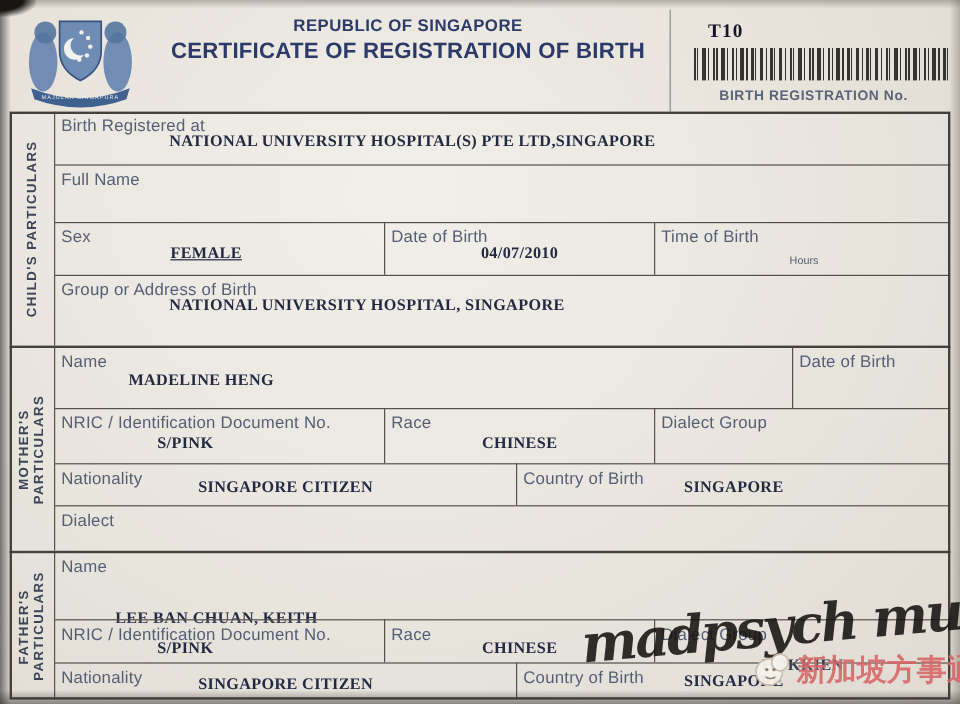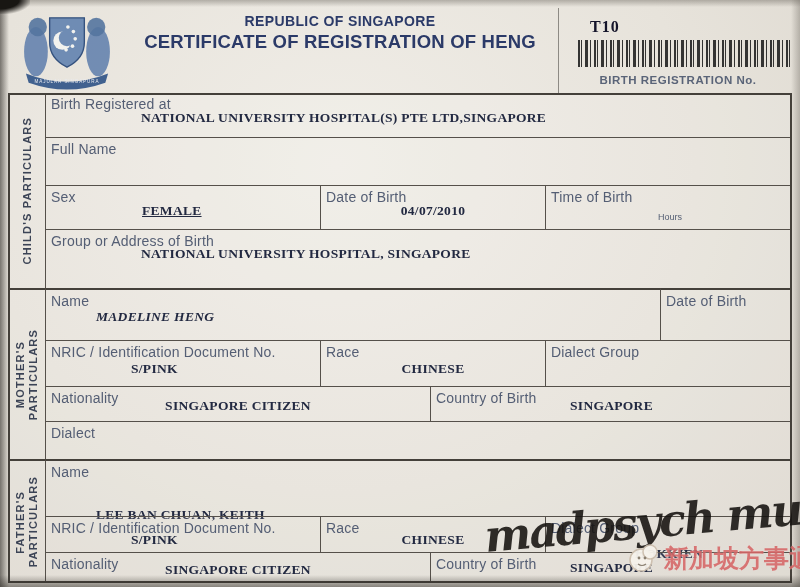--- a/index.html
+++ b/index.html
@@ -77,21 +77,21 @@
         <circle cx="62" cy="28" r="2"></circle>
       <circle cx="64" cy="36" r="2"></circle>
         <circle cx="61" cy="44" r="2"></circle>
       <circle cx="54" cy="48" r="2"></circle>
     </g>
     <path d="M10 74 q45 18 90 0 l-3 10 q-42 15 -84 0 z" fill="#41618f"></path>
     <text x="55" y="84" text-anchor="middle" font-size="5" fill="#e8eaf0" font-family="Liberation Sans, sans-serif" letter-spacing="1">MAJULAH SINGAPURA</text>
   </svg>
 
   <div class="abs country">REPUBLIC OF SINGAPORE</div>
-  <div class="abs doctitle">CERTIFICATE OF REGISTRATION OF HENG</div>
+  <div class="abs doctitle">CERTIFICATE OF REGISTRATION OF BIRTH</div>
   <div class="abs hdr-divider"></div>
   <div class="abs series">T10</div>
   <div class="abs barcode"></div>
   <div class="abs bc-label">BIRTH REGISTRATION No.</div>
 
   <div class="cell side no-l no-t" style="left:8px;top:93px;width:37px;height:195px;">
     <span>CHILD'S PARTICULARS</span>
   </div>
   <div class="cell side no-l thick" style="left:8px;top:288px;width:37px;height:171px;">
     <span>MOTHER'S</span>
@@ -123,21 +123,21 @@
     <span class="fval" style="left:60px;top:14px;"></span>
     <span class="unit" style="left:112px;top:26px;">Hours</span>
   </div>
   <div class="cell" style="left:45px;top:229px;width:747px;height:59px;">
     <span class="flabel">Group or Address of Birth</span>
     <span class="fval" style="left:95px;top:16px;">NATIONAL UNIVERSITY HOSPITAL, SINGAPORE</span>
   </div>
 
   <div class="cell thick" style="left:45px;top:288px;width:615px;height:52px;">
     <span class="flabel">Name</span>
-    <span class="fval" style="left:50px;top:19px;font-style:italic;">MADELINE HENG</span>
+    <span class="fval" style="left:61px;top:19px;">MADELINE HENG</span>
   </div>
   <div class="cell thick" style="left:660px;top:288px;width:132px;height:52px;">
     <span class="flabel">Date of Birth</span>
     <span class="fval" style="left:30px;top:20px;"></span>
   </div>
   <div class="cell" style="left:45px;top:340px;width:275px;height:46px;">
     <span class="flabel">NRIC / Identification Document No.</span>
     <span class="fval" style="left:85px;top:20px;">S/PINK</span>
   </div>
   <div class="cell" style="left:320px;top:340px;width:225px;height:46px;">

